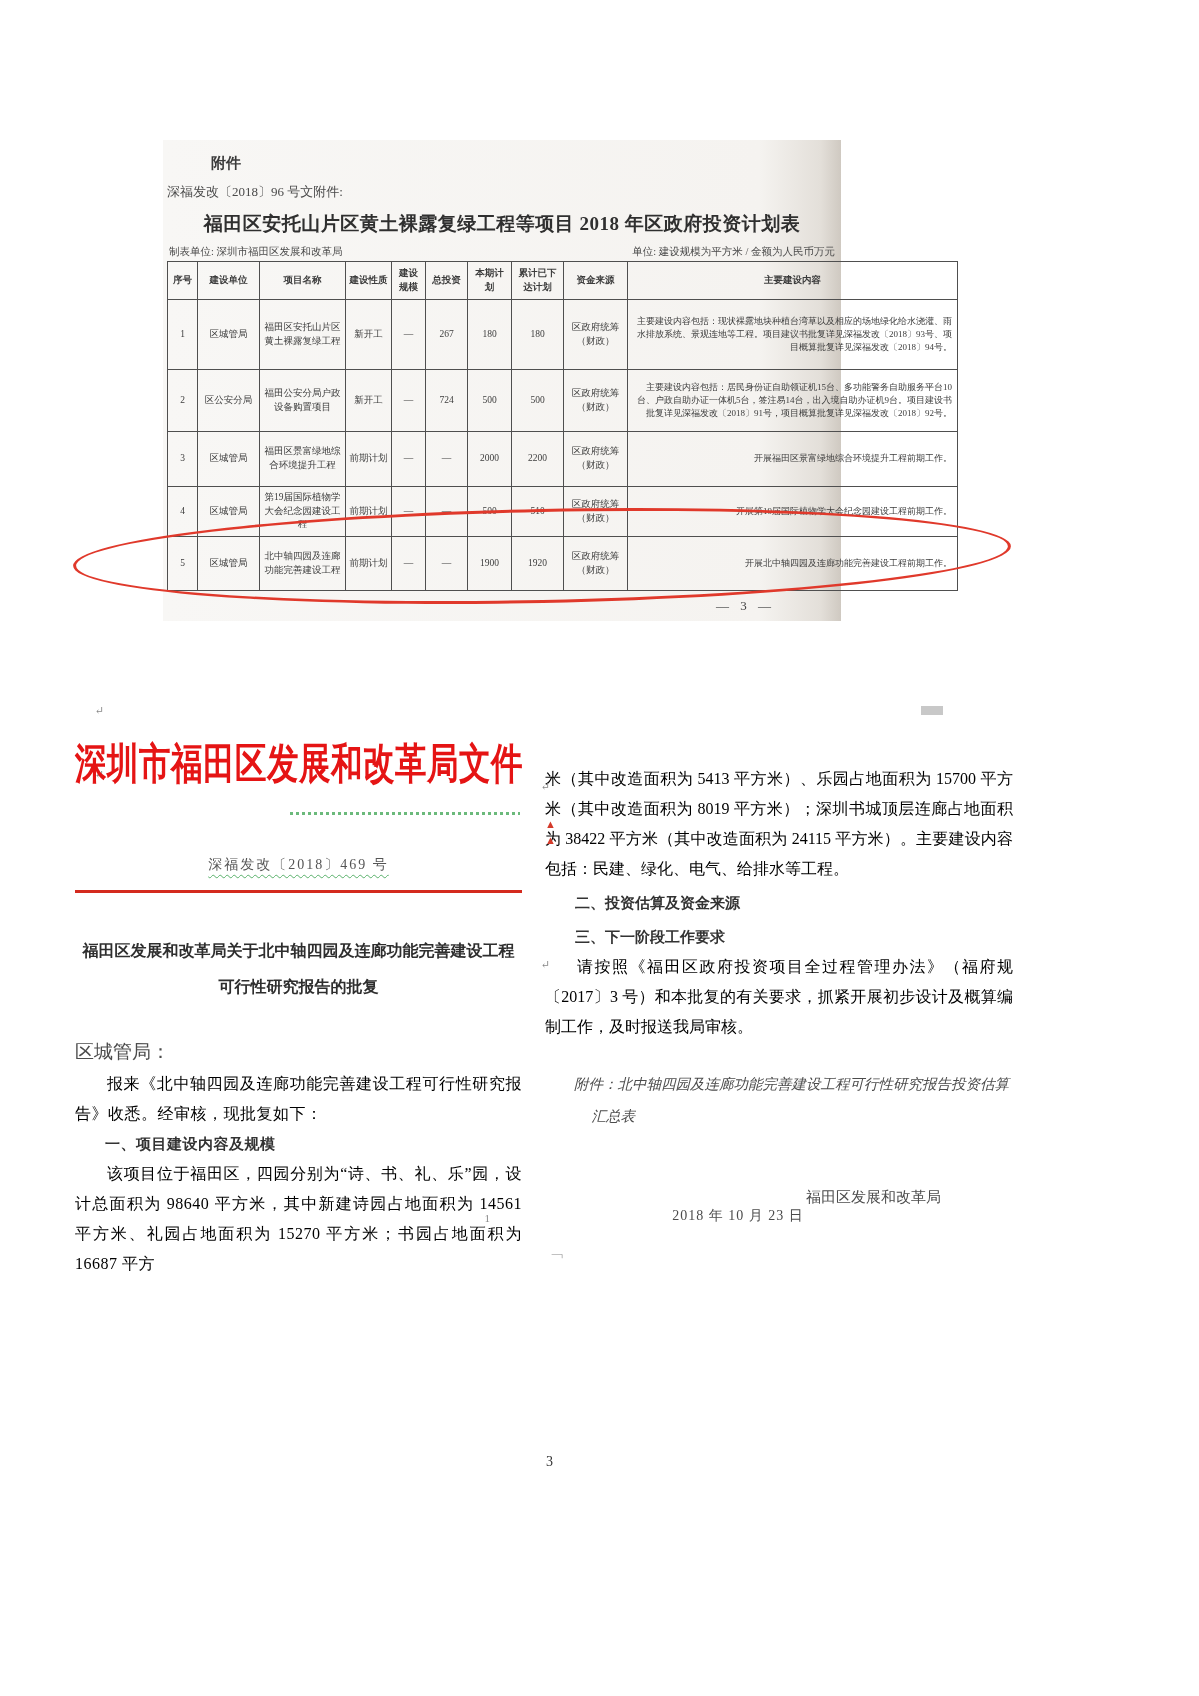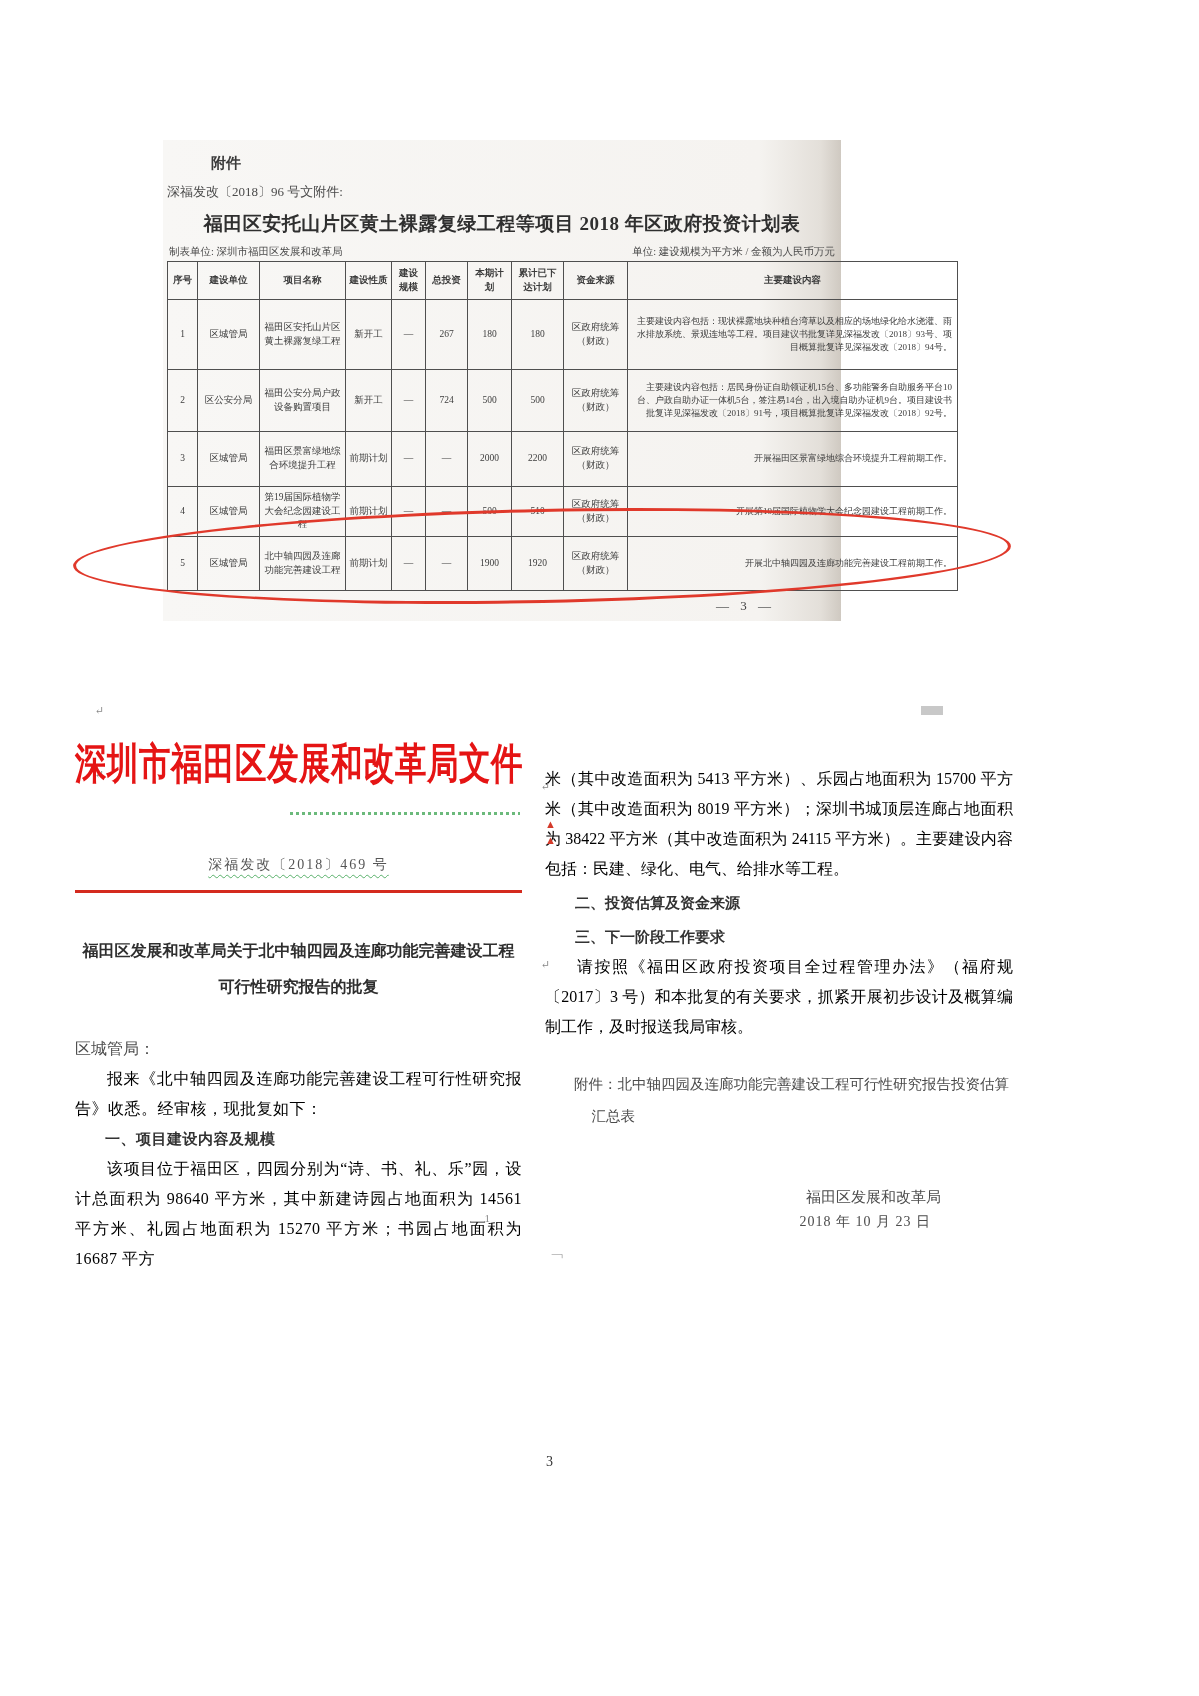--- a/index.html
+++ b/index.html
@@ -66,33 +66,33 @@
   }
   .doc-number {
     margin-top:78px; text-align:center; font-size:14px; letter-spacing:2px; color:#555;
     text-decoration:underline wavy #58b06a 1px; text-underline-offset:5px;
   }
   .red-rule { margin-top:16px; height:3px; background:#d42a1e; }
   .doc-title {
     margin-top:40px; text-align:center; font-size:16px; font-weight:bold;
     line-height:36px; color:#2e2e2e;
   }
-  .addressee { margin-top:34px; font-size:16px; color:#4c4c4c; }
+  .addressee { margin-top:34px; font-size:19px; color:#4c4c4c; }
   .para { font-size:16px; line-height:30px; color:#000000; text-align:justify; }
   .indent { text-indent:2em; }
   .heading { font-size:15px; font-weight:bold; color:#333; line-height:30px; text-indent:2em; }
   .doc-left .para, .doc-left .heading { letter-spacing:.5px; }
 
   .page-hint { position:absolute; right:32px; top:512px; font-size:11px; color:#8a8a8a; }
 
   .attach-note { margin-top:26px; font-size:14.5px; line-height:32px; color:#4c4c4c;
-    padding-left:3.2em; text-indent:-1.2em; }
+    padding-left:3.2em; text-indent:-1.2em;font-style:italic; }
   .signature { margin-top:56px; text-align:right; padding-right:72px;
     font-size:15px; color:#4c4c4c; }
-  .sig-date { margin-top:6px; text-align:right; padding-right:82px;
+  .sig-date { margin-top:0; text-align:center; padding-right:82px;
     font-size:14px; color:#4c4c4c; letter-spacing:1px; }
 
   
   .pilcrow { position:absolute; font-size:11px; color:#8a8a8a; }
   .tri { position:absolute; left:0px; color:#d43a2a; font-size:11px; line-height:12px; }
   .smudge { position:absolute; right:70px; top:6px; width:22px; height:9px;
     background:#9a9a9a; opacity:.55; }
   .bracket { position:absolute; left:6px; top:545px; font-size:13px; color:#8a8a8a; }
 
   .page-number { position:absolute; left:546px; top:1454px; font-size:14px; color:#333; }

